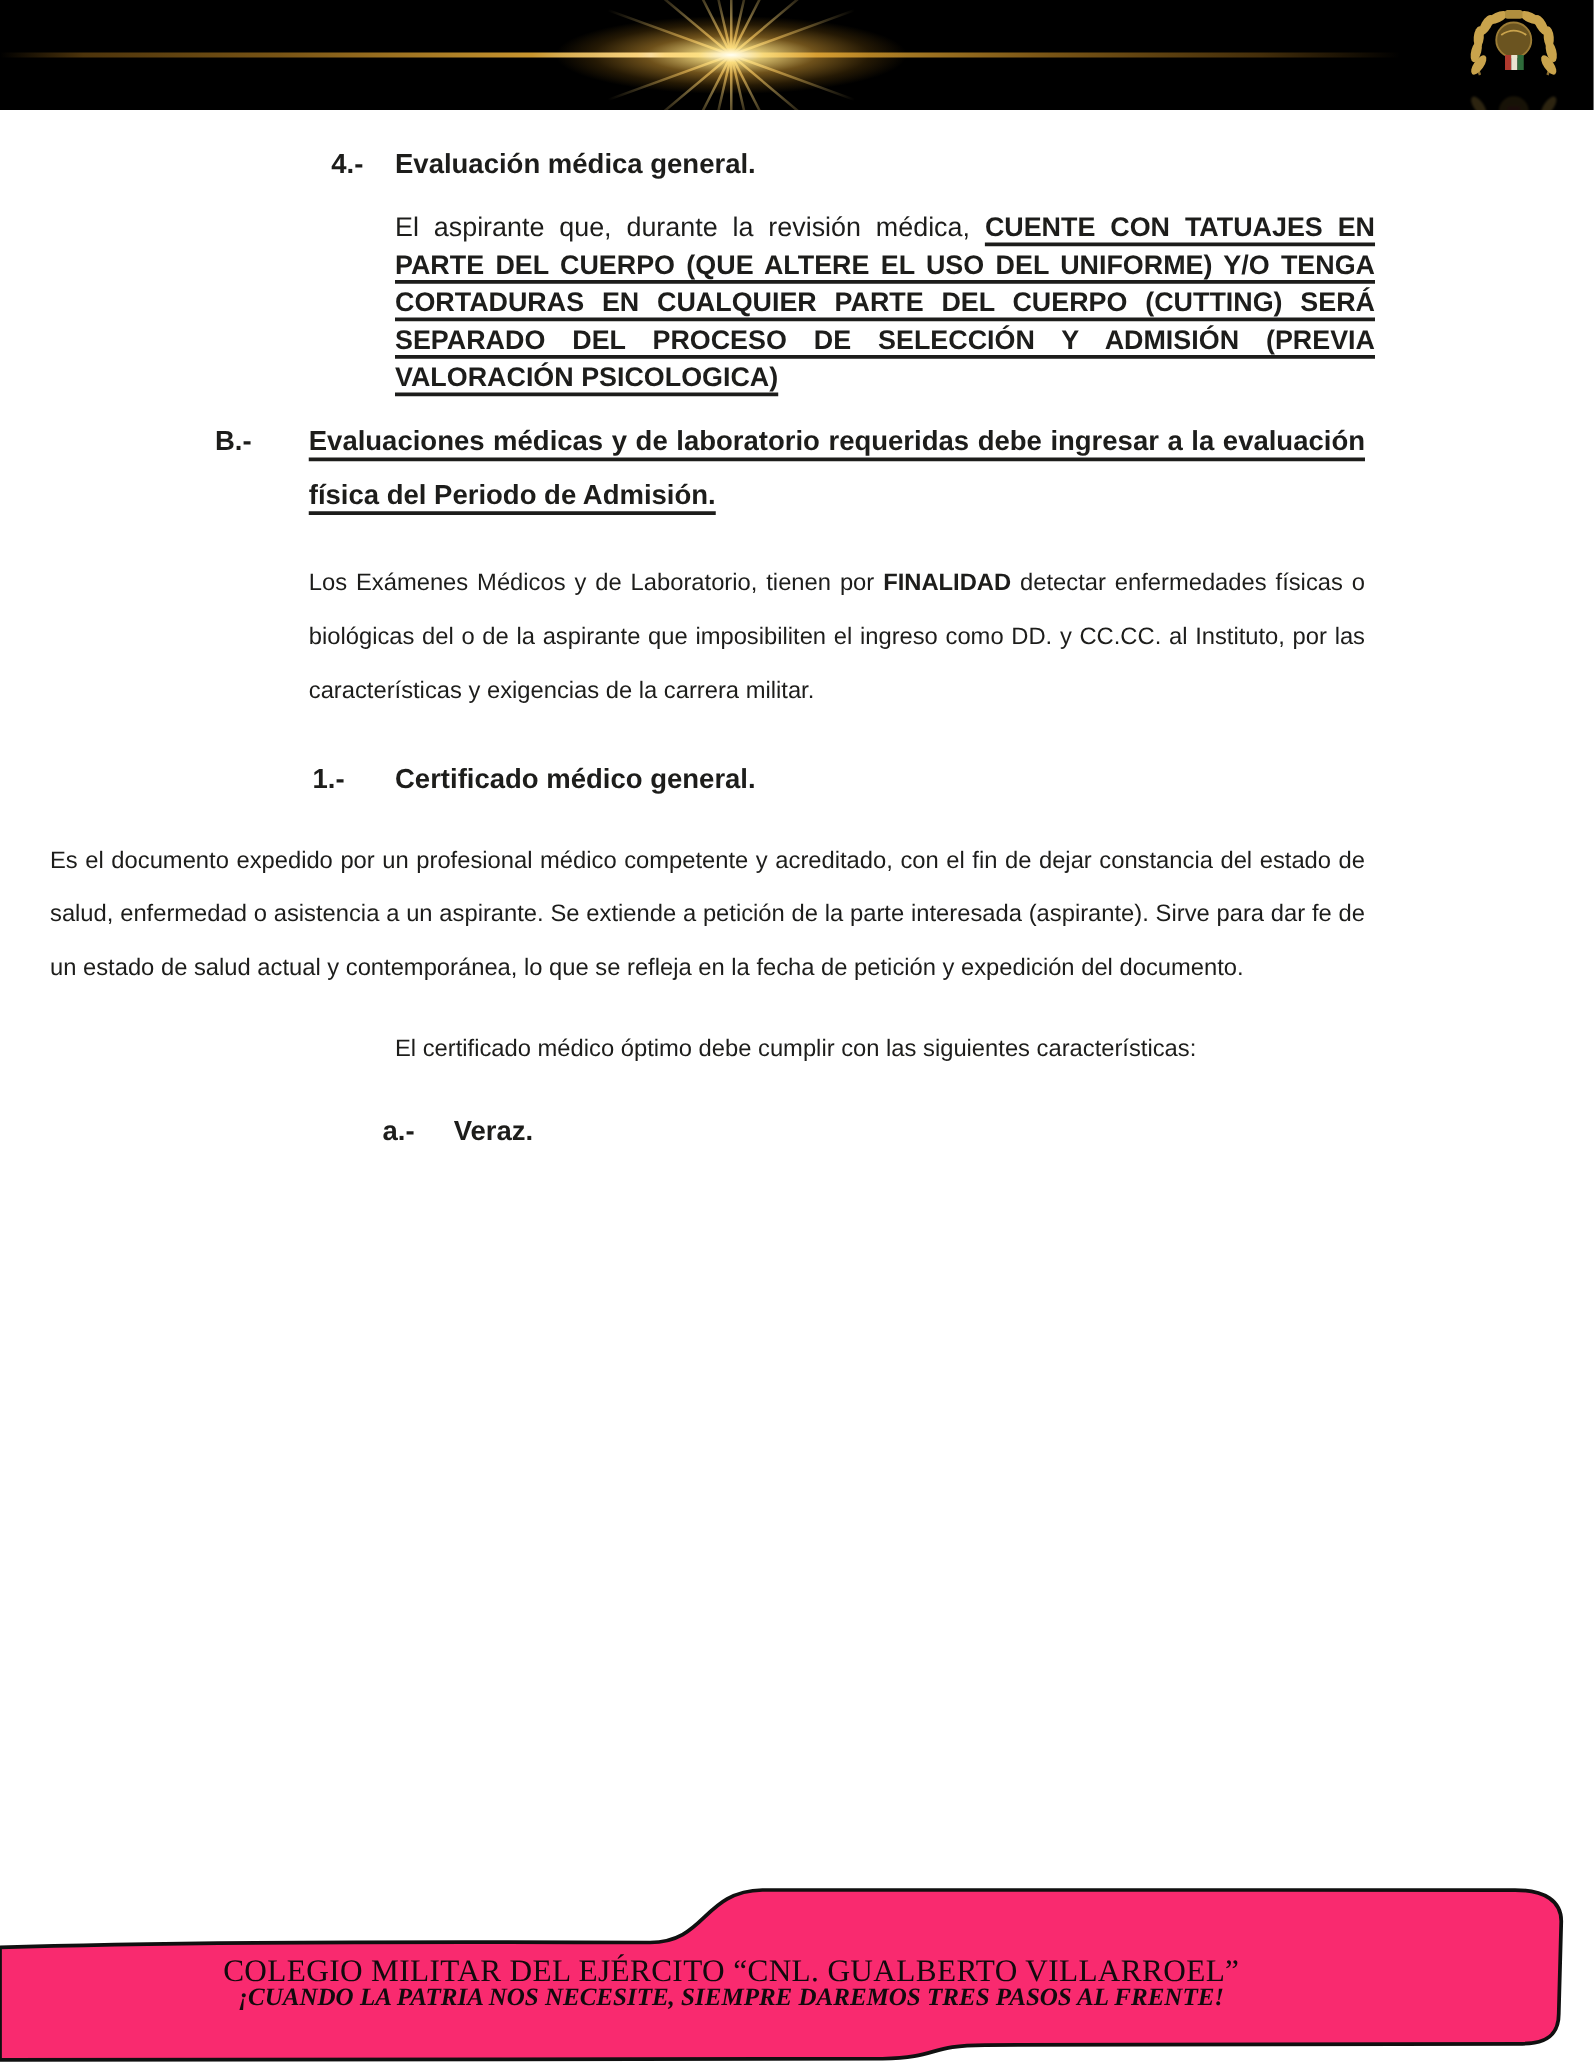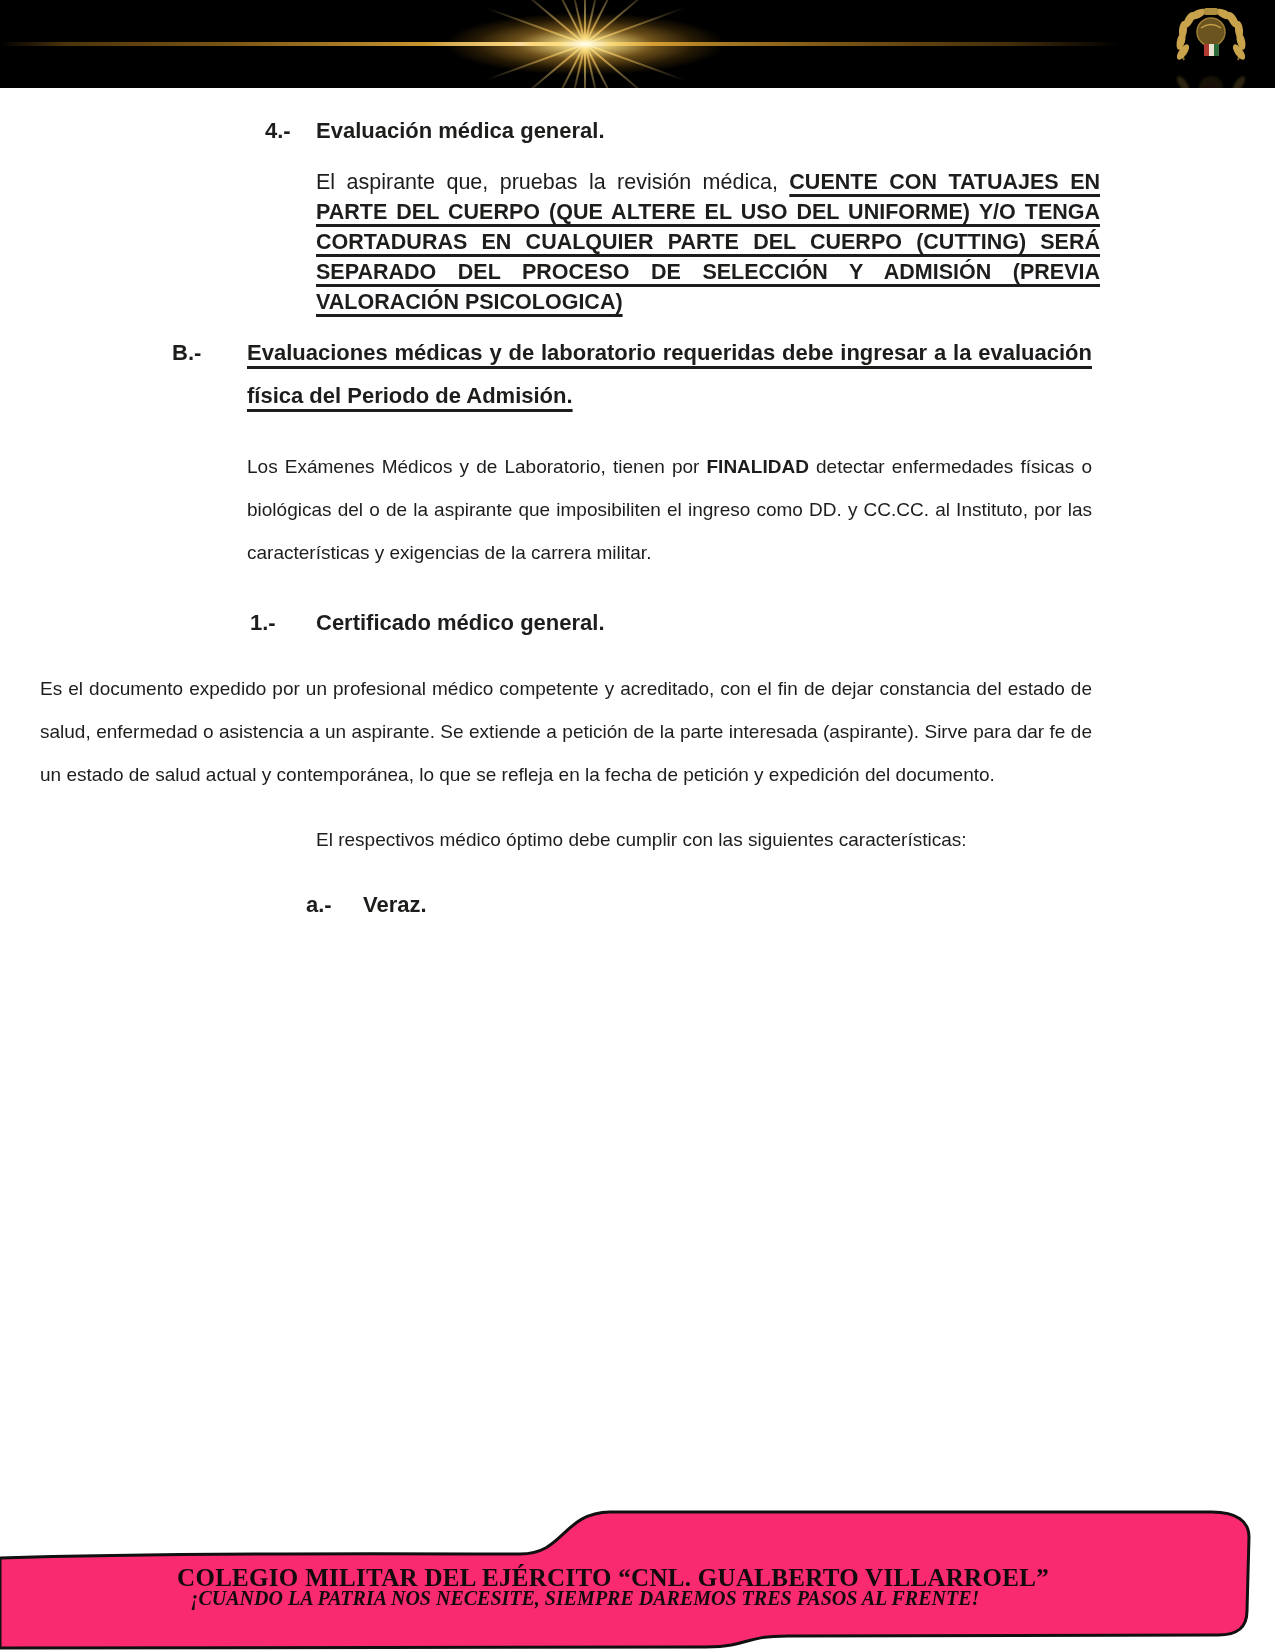--- a/index.html
+++ b/index.html
@@ -84,21 +84,21 @@
   }
 
   
   .ribbon { position: absolute; left: 0; bottom: 0; width: 1275px; height: 158px; }
   .ribbon svg { position: absolute; left: 0; top: 0; }
   .ribbon-text {
     position: absolute; left: 0; top: 0; width: 1170px;
     text-align: center; color: #120a0d;
     font-family: "Liberation Serif", serif;
   }
-  .ribbon-line1 { position: absolute; top: 72px; width: 1170px; font-size: 25px; font-weight: bold; letter-spacing: .3px; margin-left: 28px; }
+  .ribbon-line1 { position: absolute; top: 72px; width: 1170px; font-size: 25px; font-weight: normal; letter-spacing: .3px; }
   .ribbon-line2 { position: absolute; top: 95px; width: 1170px; font-size: 20px; font-weight: bold; font-style: italic; }
 </style>
 </head>
 <body>
 
 <div class="band">
   <div class="flare-beam"></div>
   <div class="ray" style="width:150px; transform:translate(-50%,-50%) rotate(90deg);"></div>
   <div class="ray" style="width:140px; transform:translate(-50%,-50%) rotate(63deg);"></div>
   <div class="ray" style="width:140px; transform:translate(-50%,-50%) rotate(-63deg);"></div>
@@ -148,38 +148,38 @@
   </div>
 </div>
 
 <div class="doc">
 
   <div class="h-row h4-row">
     <span class="num">4.-</span>
     <span class="ttl">Evaluación médica general.</span>
   </div>
 
-  <div class="para caps-para"><span>El aspirante que, pruebas la revisión médica, </span><span class="caps-emph">CUENTE CON TATUAJES EN PARTE DEL CUERPO (QUE ALTERE EL USO DEL UNIFORME) Y/O TENGA CORTADURAS EN CUALQUIER PARTE DEL CUERPO (CUTTING) SERÁ SEPARADO DEL PROCESO DE SELECCIÓN Y ADMISIÓN (PREVIA VALORACIÓN PSICOLOGICA)</span></div>
+  <div class="para caps-para"><span>El aspirante que, durante la revisión médica, </span><span class="caps-emph">CUENTE CON TATUAJES EN PARTE DEL CUERPO (QUE ALTERE EL USO DEL UNIFORME) Y/O TENGA CORTADURAS EN CUALQUIER PARTE DEL CUERPO (CUTTING) SERÁ SEPARADO DEL PROCESO DE SELECCIÓN Y ADMISIÓN (PREVIA VALORACIÓN PSICOLOGICA)</span></div>
 
   <div class="h-row hB-row">
     <span class="num">B.-</span>
     <span class="ttl">Evaluaciones médicas y de laboratorio requeridas debe ingresar a la evaluación física del Periodo de Admisión.</span>
   </div>
 
   <div class="para pB pB1"><span>Los Exámenes Médicos y de Laboratorio, tienen por </span><span class="bold">FINALIDAD</span><span> detectar enfermedades físicas o biológicas del o de la aspirante que imposibiliten el ingreso como DD. y CC.CC. al Instituto, por las características y exigencias de la carrera militar.</span></div>
 
 
   <div class="h-row h1-row">
     <span class="num">1.-</span>
     <span class="ttl">Certificado médico general.</span>
   </div>
 
   <div class="para p-ind p3">Es el documento expedido por un profesional médico competente y acreditado, con el fin de dejar constancia del estado de salud, enfermedad o asistencia a un aspirante. Se extiende a petición de la parte interesada (aspirante). Sirve para dar fe de un estado de salud actual y contemporánea, lo que se refleja en la fecha de petición y expedición del documento.</div>
 
-  <div class="para p-ind p4">El respectivos médico óptimo debe cumplir con las siguientes características:</div>
+  <div class="para p-ind p4">El certificado médico óptimo debe cumplir con las siguientes características:</div>
 
   <div class="h-row ha-row">
     <span class="num">a.-</span>
     <span class="ttl">Veraz.</span>
   </div>
 
 
 </div>
 
 <div class="page-num">19</div>

